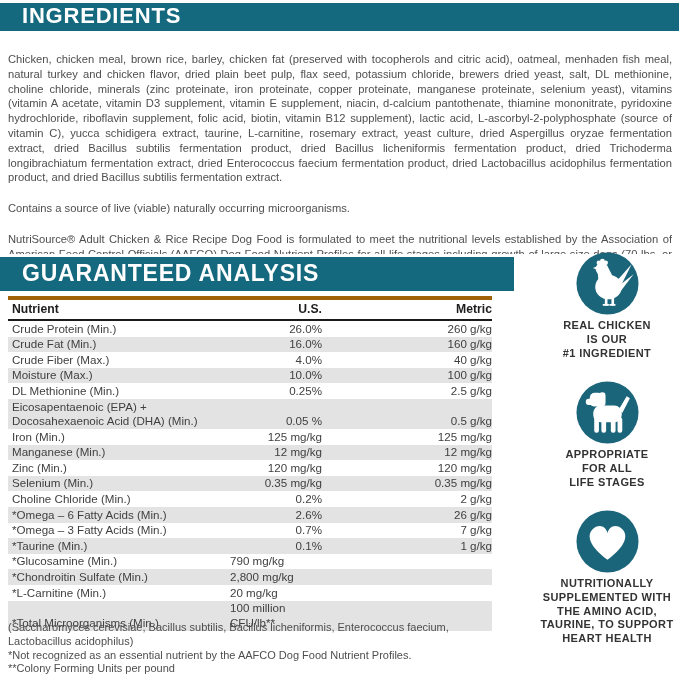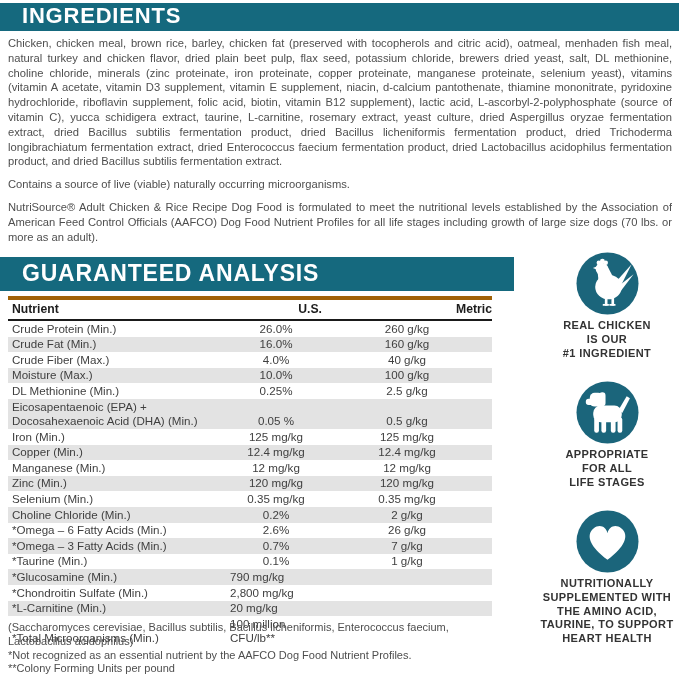--- a/index.html
+++ b/index.html
@@ -8,36 +8,36 @@
 
   
   .bar{background:#15697E;color:#fff;display:flex;align-items:center;}
   .bar h1{margin:0;padding:0 0 2px 22px;font-size:22px;font-weight:bold;letter-spacing:0.8px;line-height:1;}
   .bar-ingredients{position:absolute;top:3px;left:0;width:679px;height:28px;}
   .bar-ga{position:absolute;top:257px;left:0;width:514px;height:34px;}
   .bar-ga h1{font-size:23px;}
 
   
   .intro{position:absolute;top:36px;left:8px;width:664px;height:218px;overflow:hidden;color:#4E4E4E;}
-  .intro p{margin:0 0 8px 0;font-size:11.2px;line-height:14.8px;text-align:justify;}
+  .intro p{margin:16px 0 8px 0;font-size:11.2px;line-height:14.8px;text-align:justify;}
   .intro p.no-just{text-align:left;}
 
   
   .ga-table{position:absolute;top:296px;left:8px;width:484px;border-collapse:collapse;table-layout:fixed;
             color:#3F3F3F;font-size:11.6px;}
   .ga-table th{font-weight:bold;color:#1d1d1d;font-size:12.2px;padding:2px 0 3px 0;
                border-top:4px solid #a16207;border-bottom:2.5px solid #1a1a1a;}
   .ga-table th.col-nutrient{text-align:left;padding-left:4px;}
   .ga-table th.col-us,.ga-table th.col-metric{text-align:right;}
   .ga-table col.c-nutrient{width:222px;}
   .ga-table col.c-us{width:92px;}
   .ga-table col.c-metric{width:170px;}
   .ga-table td{padding:0.6px 0;line-height:14.4px;vertical-align:bottom;}
   .ga-table td.col-nutrient{text-align:left;padding-left:4px;white-space:pre-line;}
-  .ga-table td.col-us,.ga-table td.col-metric{text-align:center;}
+  .ga-table td.col-us,.ga-table td.col-metric{text-align:right;}
   .ga-table tbody tr:nth-child(even){background:#E3E3E3;}
   .ga-table td.span-val{text-align:left;padding-right:190px;}
 
   
   .footnotes{position:absolute;top:621px;left:8px;width:500px;color:#4E4E4E;}
   .footnotes p{margin:0;font-size:11px;line-height:13.8px;}
 
   
   .badge{position:absolute;left:534px;width:146px;text-align:center;}
   .badge-1{top:252px;} .badge-2{top:381px;} .badge-3{top:510px;}
@@ -106,25 +106,20 @@
         <tr>
           <td class="col-nutrient">Eicosapentaenoic (EPA) +
 Docosahexaenoic Acid (DHA) (Min.)</td>
           <td class="col-us">0.05 %</td>
           <td class="col-metric">0.5 g/kg</td>
         </tr>
         <tr>
           <td class="col-nutrient">Iron (Min.)</td>
           <td class="col-us">125 mg/kg</td>
           <td class="col-metric">125 mg/kg</td>
-        </tr>
-        <tr>
-          <td class="col-nutrient">Copper (Min.)</td>
-          <td class="col-us">12.4 mg/kg</td>
-          <td class="col-metric">12.4 mg/kg</td>
         </tr>
         <tr>
           <td class="col-nutrient">Manganese (Min.)</td>
           <td class="col-us">12 mg/kg</td>
           <td class="col-metric">12 mg/kg</td>
         </tr>
         <tr>
           <td class="col-nutrient">Zinc (Min.)</td>
           <td class="col-us">120 mg/kg</td>
           <td class="col-metric">120 mg/kg</td>

